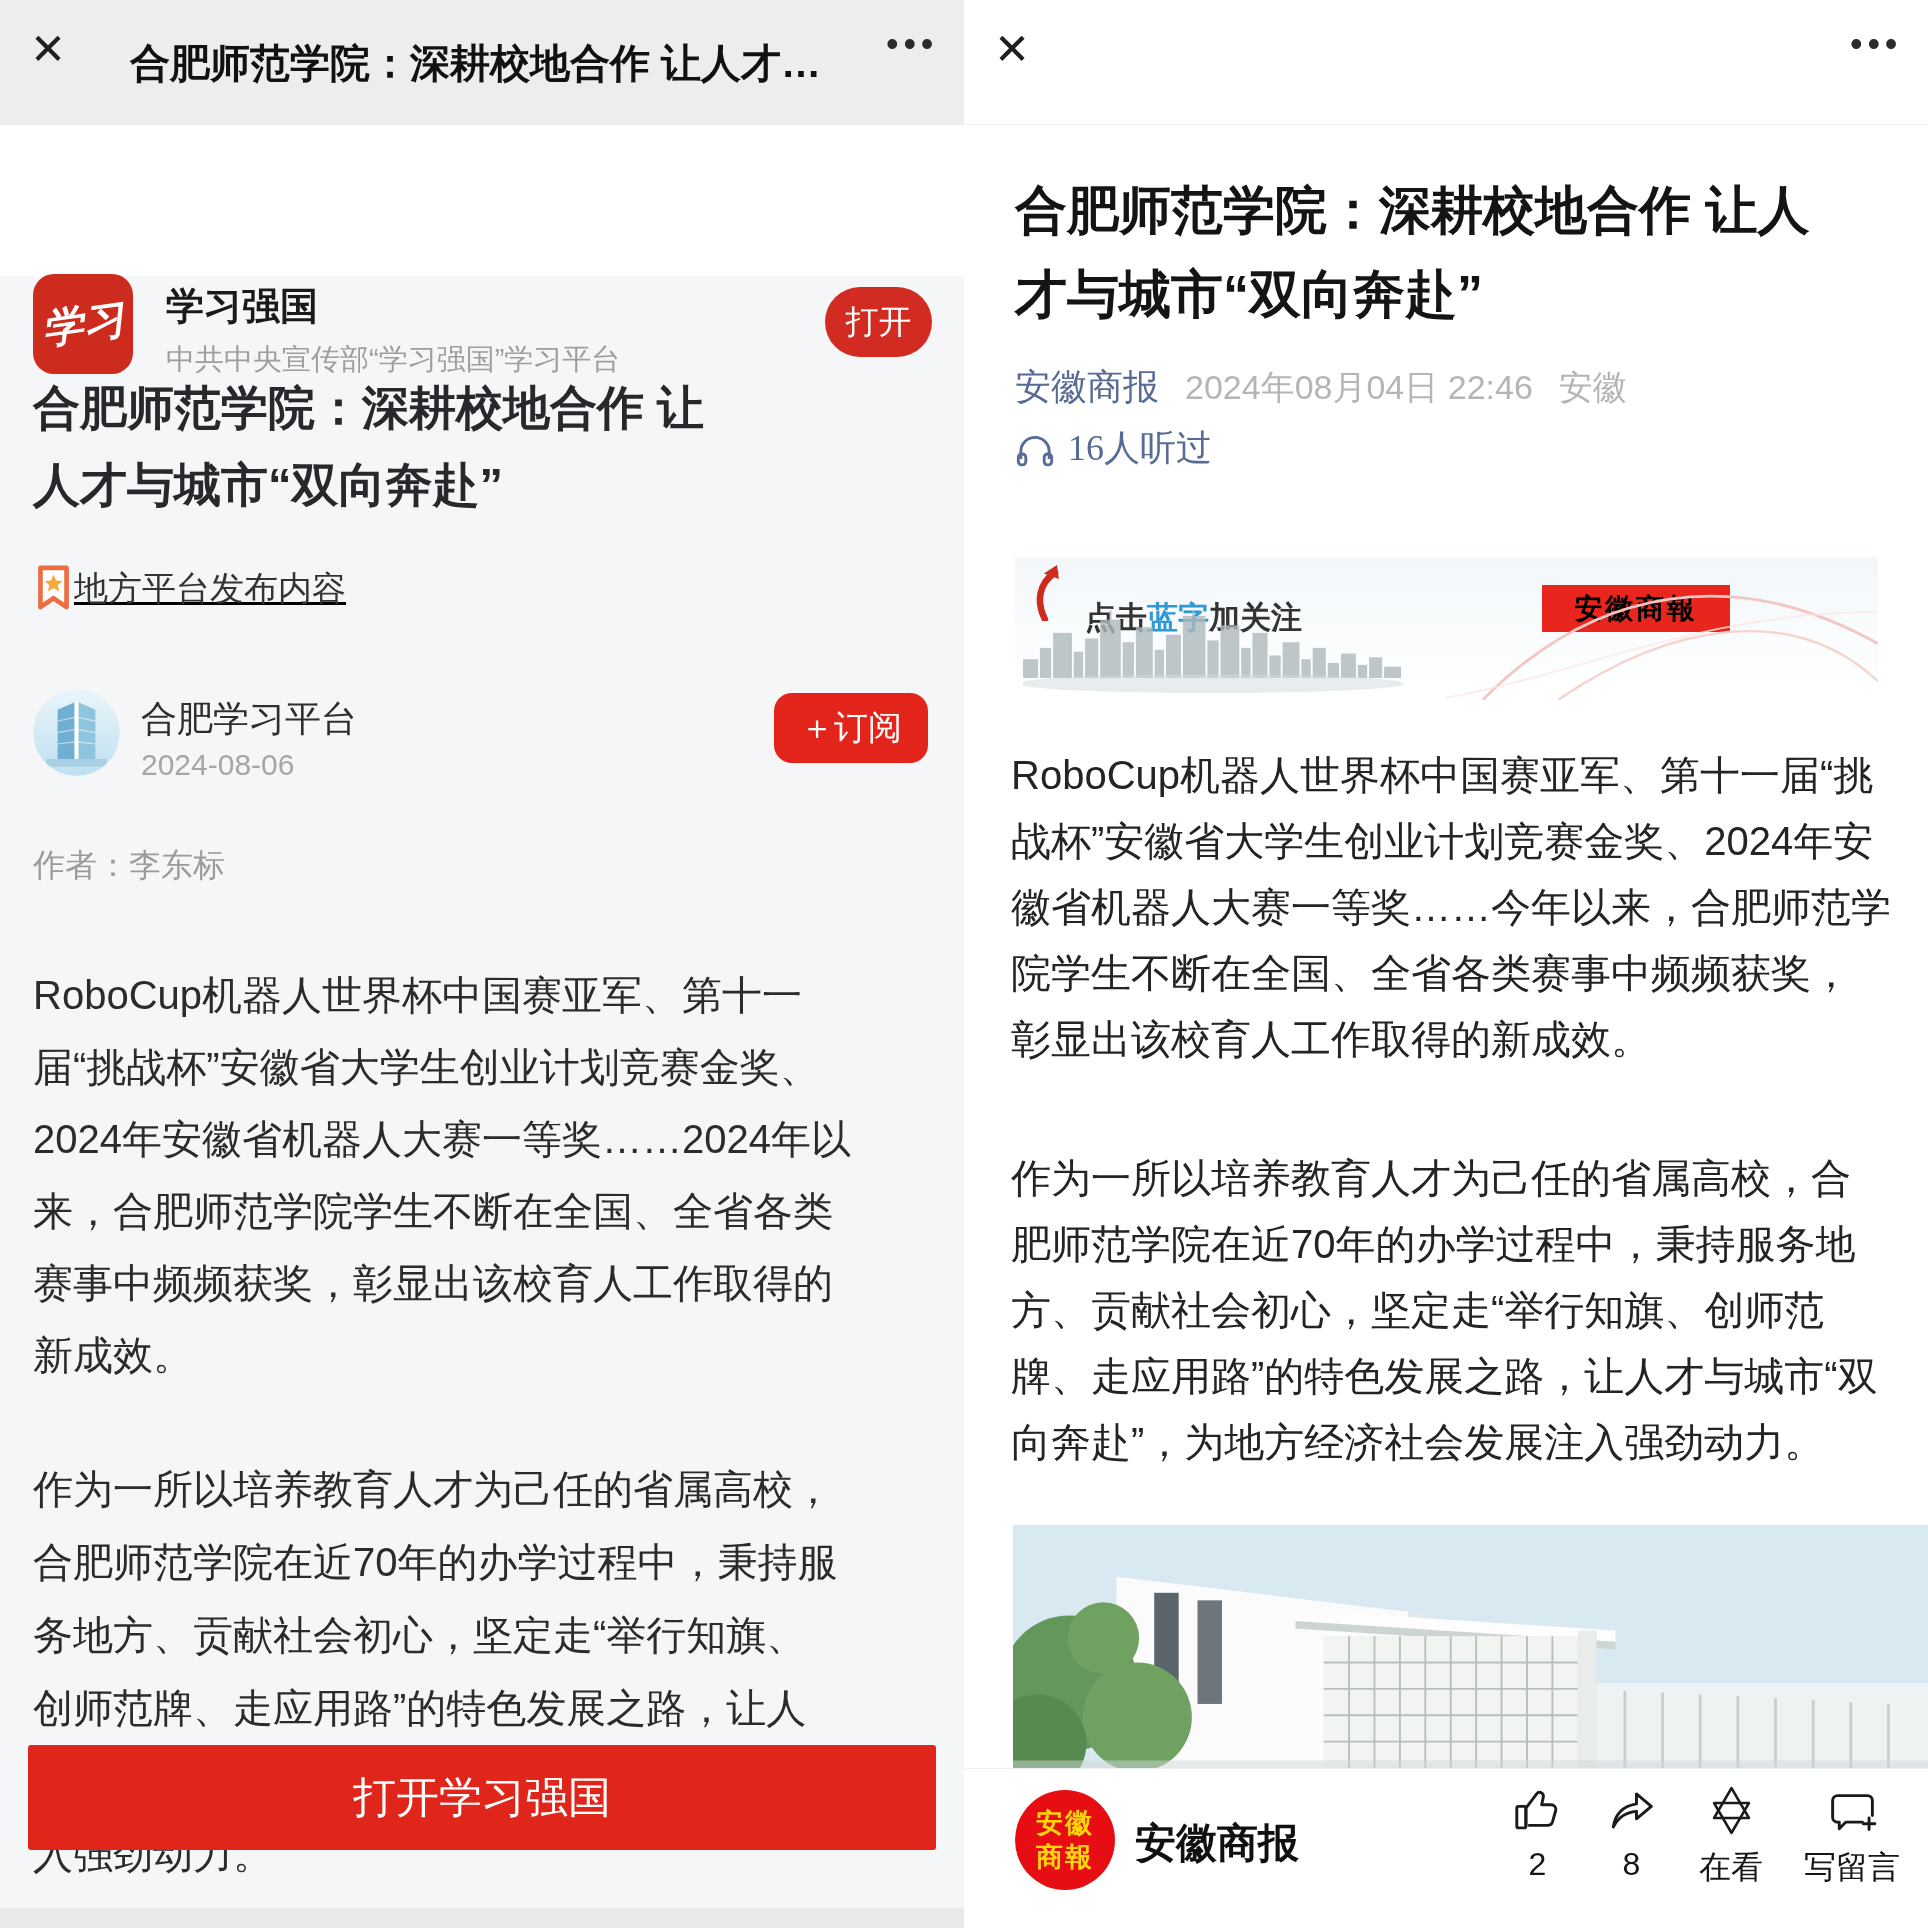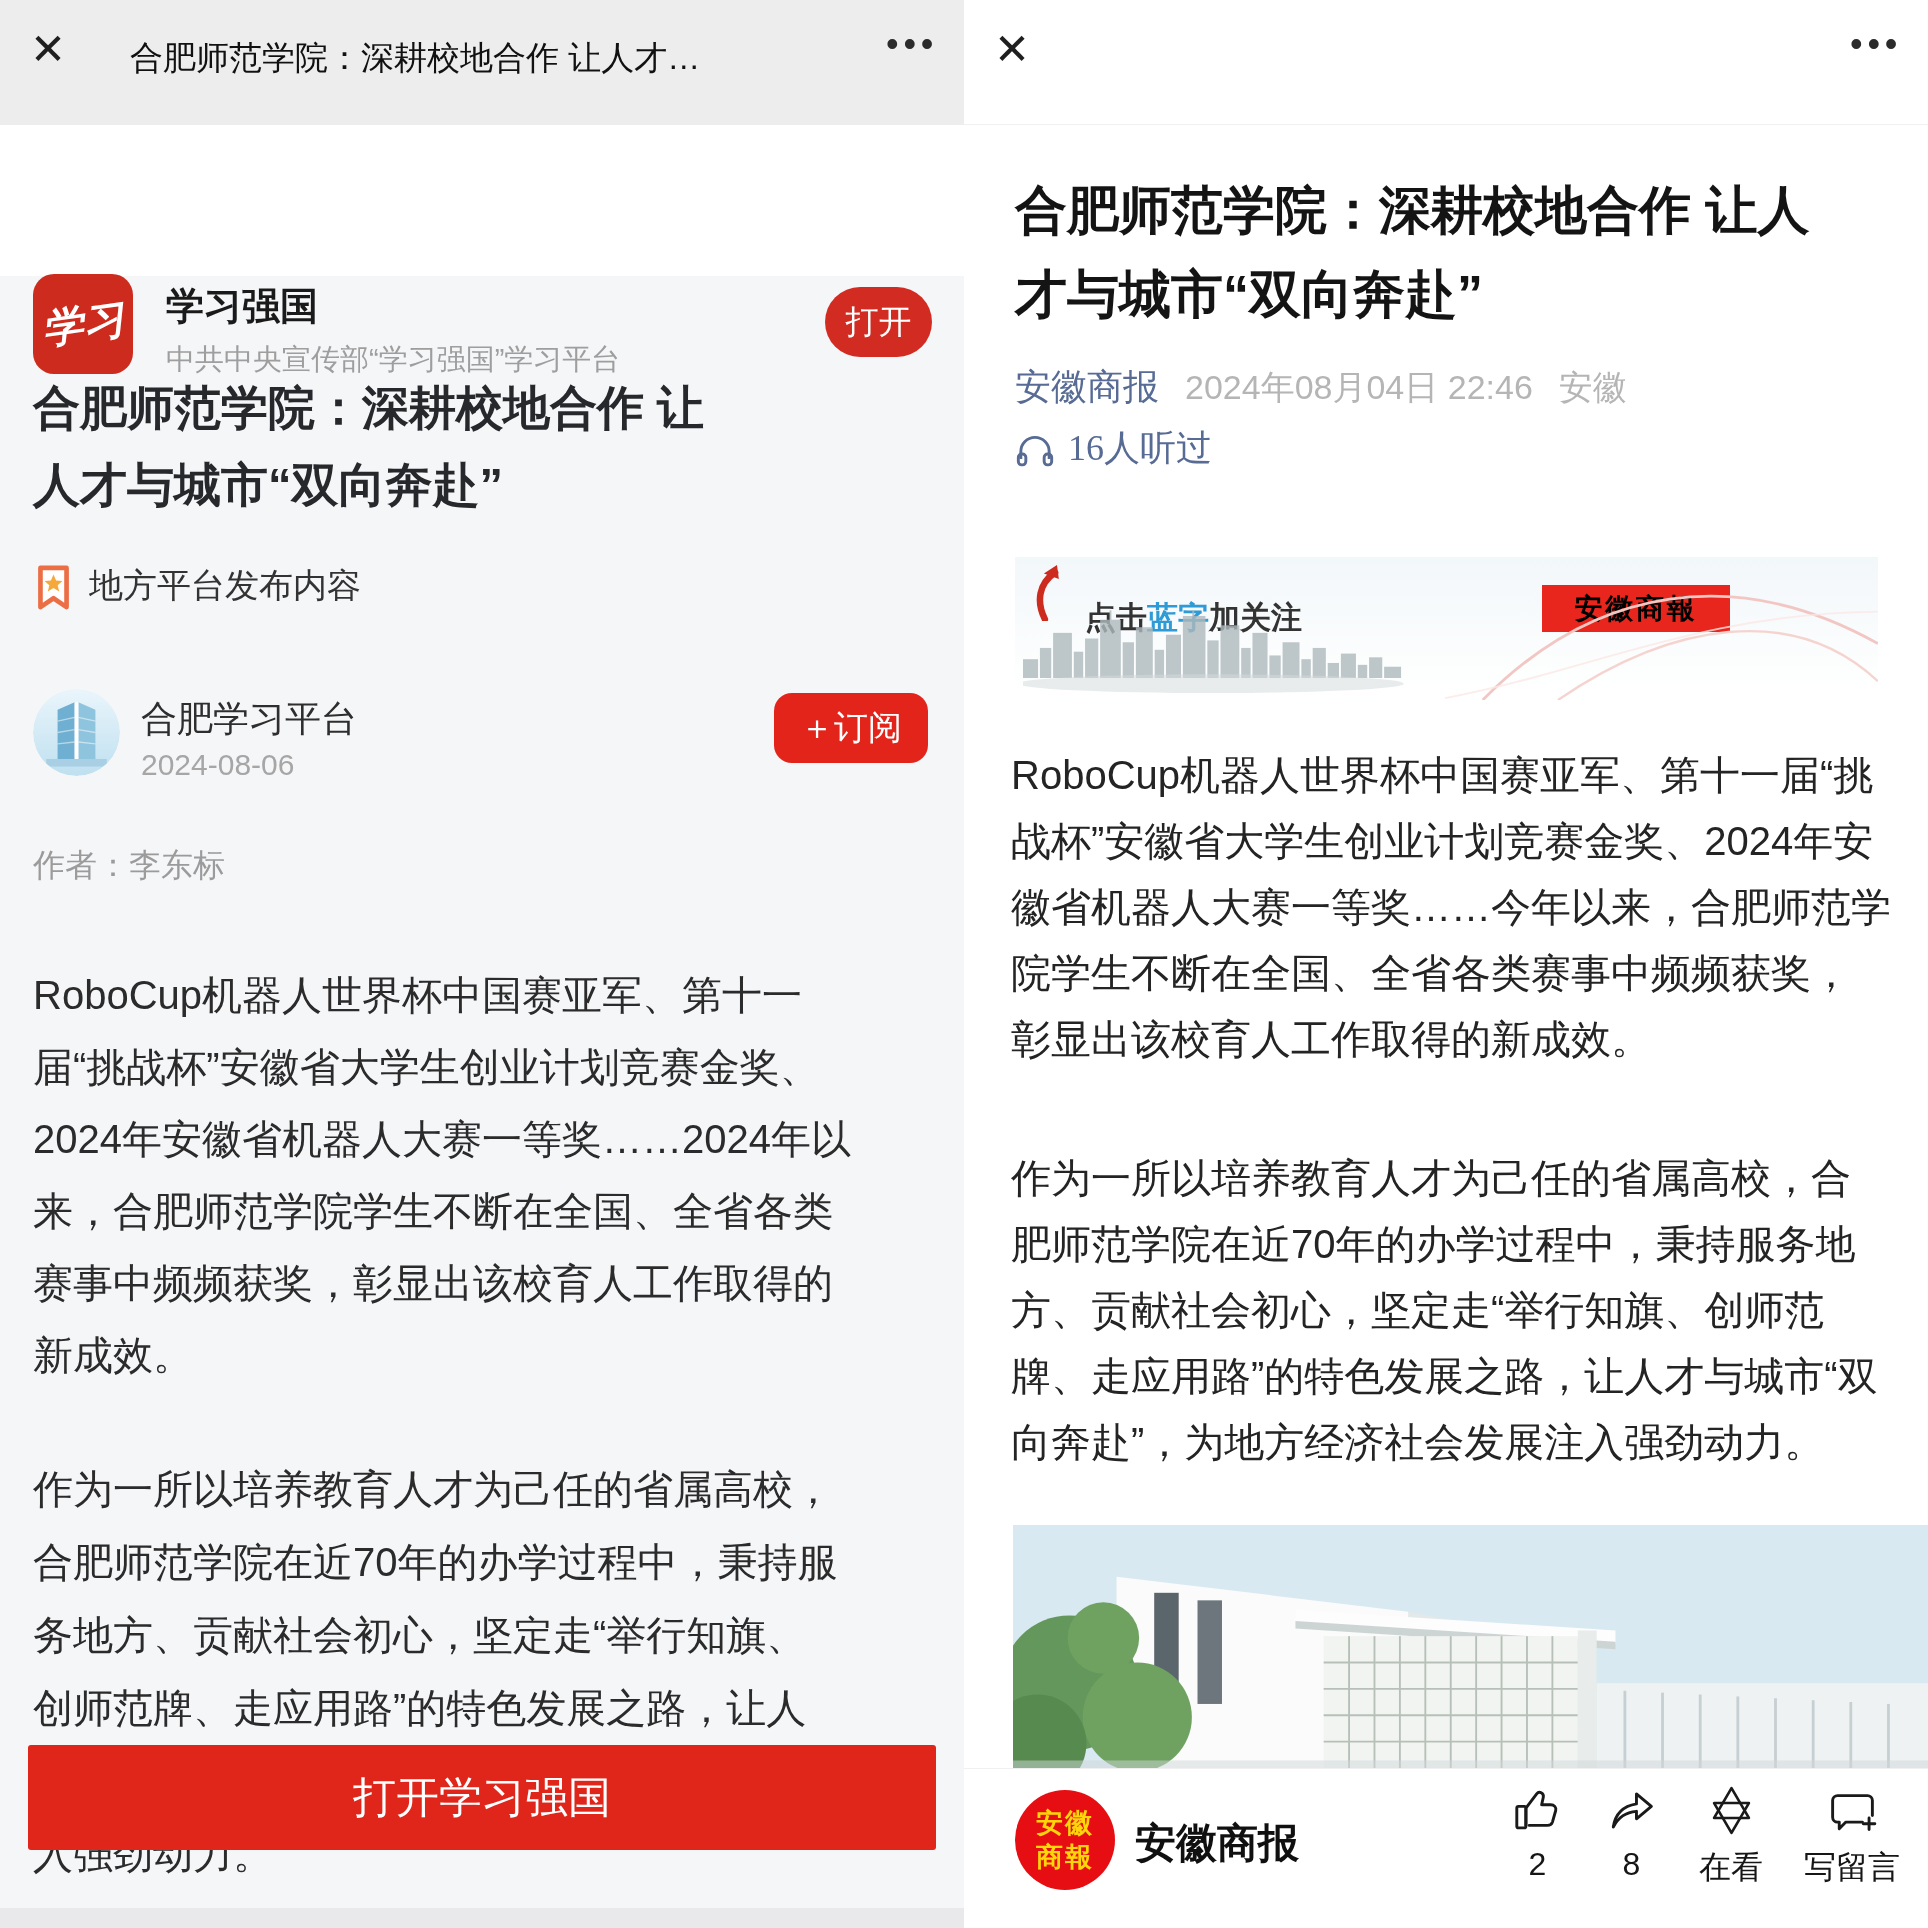--- a/index.html
+++ b/index.html
@@ -5,32 +5,32 @@
   * { margin:0; padding:0; box-sizing:border-box; }
   html,body { width:1928px; height:1928px; }
   body { position:relative; font-family:"Liberation Sans", sans-serif; background:#ffffff; overflow:hidden; }
   .pane { position:absolute; top:0; width:964px; height:1928px; overflow:hidden; }
   #pane-left  { left:0; background:#F5F6F8; }
   #pane-right { left:964px; background:#ffffff; }
 
   
   .l-header { position:absolute; left:0; top:0; width:964px; height:125px; background:#EDEDED; }
   .l-close { position:absolute; left:30px; top:28px; font-size:43px; color:#1F1F1F; line-height:1; cursor:pointer; }
-  .l-htitle { position:absolute; left:130px; top:36px; font-size:33px; font-weight:400; color:#111; white-space:nowrap; }
+  .l-htitle { position:absolute; left:130px; top:36px; font-size:40px; font-weight:700; color:#111; white-space:nowrap; }
   .dots { position:absolute; right:26px; top:26px; font-size:36px; letter-spacing:4.7px; color:#2b2b2b; line-height:1; cursor:pointer; }
 
   .l-appbar { position:absolute; left:0; top:125px; width:964px; height:151px; background:#ffffff; }
   .app-logo { position:absolute; left:33px; top:149px; width:100px; height:100px; background:#CE2B1F; border-radius:21px; display:flex; align-items:center; justify-content:center; }
   .app-logo span { font-family:"DejaVu Serif", serif; font-style:italic; font-weight:700; font-size:41px; color:#fff; transform:rotate(-8deg); }
   .app-name { position:absolute; left:166px; top:156px; font-size:38px; font-weight:700; color:#1A1A1A; }
   .app-sub { position:absolute; left:166px; top:215px; font-size:29px; color:#9E9E9E; }
   .open-pill { position:absolute; left:825px; top:162px; width:107px; height:70px; border-radius:35px; background:#D22C22; color:#fff; font-size:33px; display:flex; align-items:center; justify-content:center; cursor:pointer; }
 
   .l-title { position:absolute; left:33px; top:369px; width:898px; font-size:47px; font-weight:700; line-height:77px; color:#26282B; white-space:pre-line; }
-  .badge-row { position:absolute; left:33px; top:563px; display:flex; align-items:flex-start; gap:15px; }
+  .badge-row { position:absolute; left:33px; top:563px; display:flex; align-items:flex-end; gap:0;text-decoration:underline; }
   .badge-row .label { font-size:34px; color:#333; }
   .avatar { position:absolute; left:33px; top:689px; width:87px; height:87px; border-radius:50%; overflow:hidden; }
   .pub-name { position:absolute; left:141px; top:695px; font-size:36px; font-weight:500; color:#2E2E2E; }
   .pub-date { position:absolute; left:141px; top:748px; font-size:30px; color:#A6A6A6; }
   .subscribe-btn { position:absolute; left:774px; top:693px; width:154px; height:70px; background:#E2241B; border-radius:18px; color:#fff; font-size:34px; display:flex; align-items:center; justify-content:center; cursor:pointer; }
   .l-author { position:absolute; left:33px; top:844px; font-size:32px; color:#9B9B9B; }
   .l-para { position:absolute; left:33px; width:898px; font-size:40px; line-height:72px; color:#2B2B2B; white-space:pre; }
   #l-para1 { top:959px; }
   #l-para2 { top:1453px; line-height:73px; }
   .open-app-btn { position:absolute; left:28px; top:1745px; width:908px; height:105px; background:#E0251A; border-radius:3px; color:#fff; font-size:43px; display:flex; align-items:center; justify-content:center; z-index:3; cursor:pointer; }

